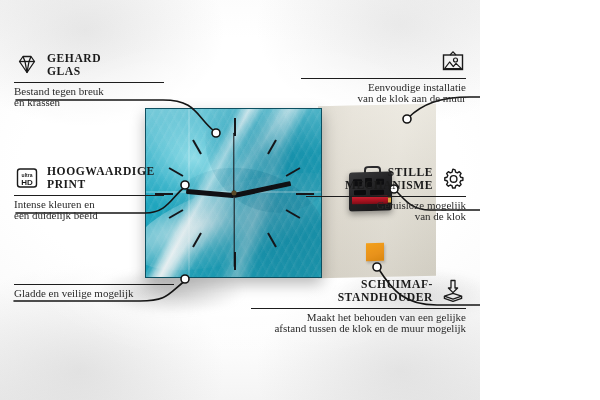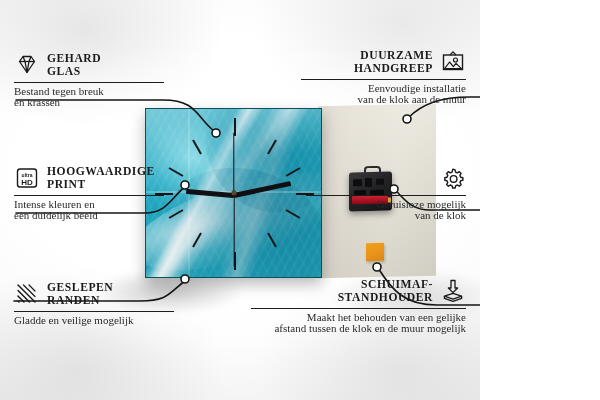--- a/index.html
+++ b/index.html
@@ -236,58 +236,44 @@
       </span>
       <span class="ttl">HOOGWAARDIGE
 PRINT</span>
     </div>
     <div class="rule"></div>
     <div class="sub">Intense kleuren en
 een duidelijk beeld</div>
   </div>
 
   <div class="feat left" style="left:14px;top:281px;width:160px;">
-    <div class="head">
-      <span class="ico">
-        <svg viewBox="0 0 26 26" width="26" height="26" stroke="#1a1a1a" stroke-width="1.5" stroke-linecap="round">
-          <path d="M4,4 L21,21"></path>
-            <path d="M4,9.5 L15.5,21"></path>
-            <path d="M4,15 L10,21"></path>
-            <path d="M4,20 L5,21"></path>
-          <path d="M9.5,4 L21,15.5" stroke-width="1.2"></path>
-            <path d="M15,4 L21,10" stroke-width="1.2"></path>
-        </svg>
-      </span>
-      <span class="ttl">GESLEPEN
-RANDEN</span>
-    </div>
     <div class="rule"></div>
     <div class="sub">Gladde en veilige mogelijk</div>
   </div>
 
   <div class="feat right" style="right:14px;top:49px;width:165px;">
     <div class="head">
-      <span class="ttl">DUURZAME
-HANDGREEP</span>
       <span class="ico">
         <svg viewBox="0 0 26 26" width="26" height="26">
           <rect x="3.5" y="6" width="19" height="14.5" fill="none" stroke="#1a1a1a" stroke-width="1.4"></rect>
           <path d="M10,6 L13,2.8 L16,6" fill="none" stroke="#1a1a1a" stroke-width="1.2"></path>
           <circle cx="15.5" cy="11" r="2" fill="none" stroke="#1a1a1a" stroke-width="1.2"></circle>
           <path d="M4.6,19.6 L9.6,13 L13.3,17.6 L16,14.4 L21.4,19.6 Z" fill="none" stroke="#1a1a1a" stroke-width="1.2" stroke-linejoin="round"></path>
         </svg>
       </span>
     </div>
     <div class="rule"></div>
     <div class="sub">Eenvoudige installatie
 van de klok aan de muur</div>
   </div>
 
   <div class="feat right" style="right:14px;top:166px;width:160px;">
     <div class="head">
+      <span class="ttl">STILLE
+MECHANISME</span>
       <span class="ico">
         <svg viewBox="0 0 26 26" width="26" height="26">
           <path d="M13,3.2 L15.1,3.9 L15.6,6.1 L17.4,6.9 L19.3,5.7 L21.1,7.5 L19.9,9.4 L20.7,11.2 L22.9,11.7 L22.9,14.2
                    L20.7,14.7 L19.9,16.5 L21.1,18.4 L19.3,20.2 L17.4,19 L15.6,19.8 L15.1,22 L12.6,22 L12.1,19.8 L10.3,19
                    L8.4,20.2 L6.6,18.4 L7.8,16.5 L7,14.7 L4.8,14.2 L4.8,11.7 L7,11.2 L7.8,9.4 L6.6,7.5 L8.4,5.7 L10.3,6.9
                    L12.1,6.1 L12.6,3.9 Z" fill="none" stroke="#1a1a1a" stroke-width="1.4" stroke-linejoin="round"></path>
           <circle cx="13.6" cy="12.95" r="3.3" fill="none" stroke="#1a1a1a" stroke-width="1.4"></circle>
         </svg>
       </span>
     </div>

